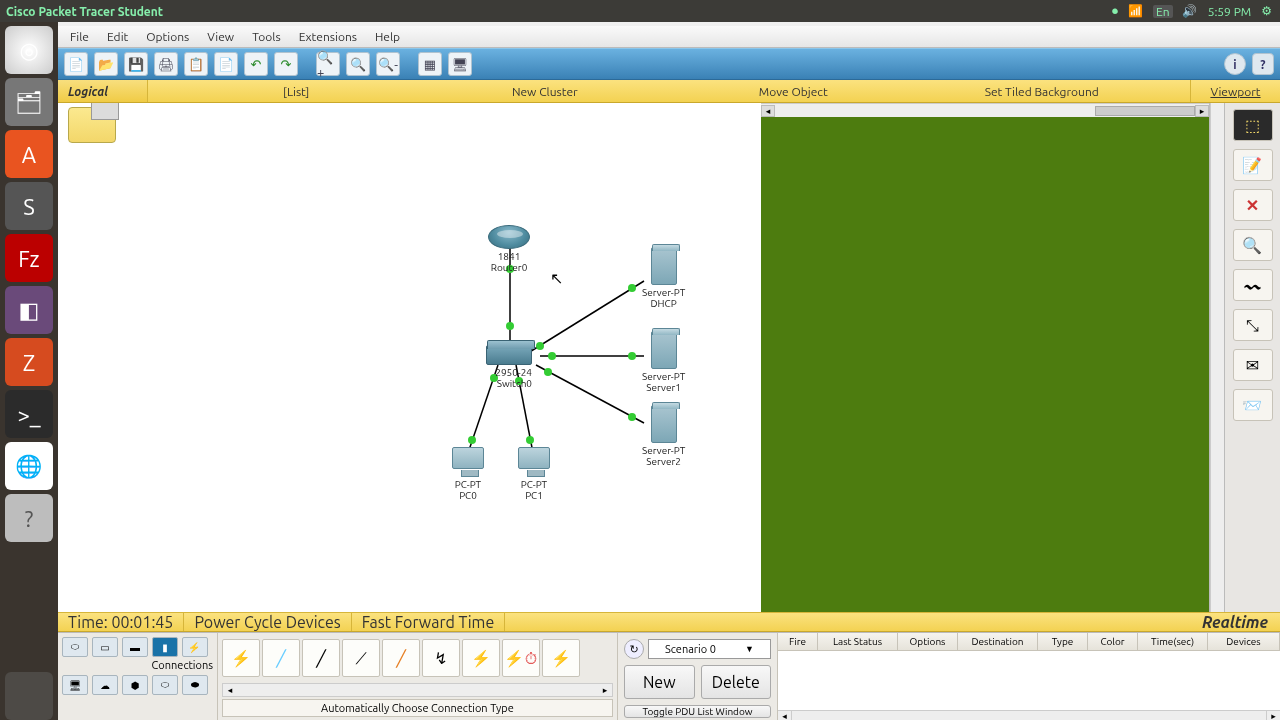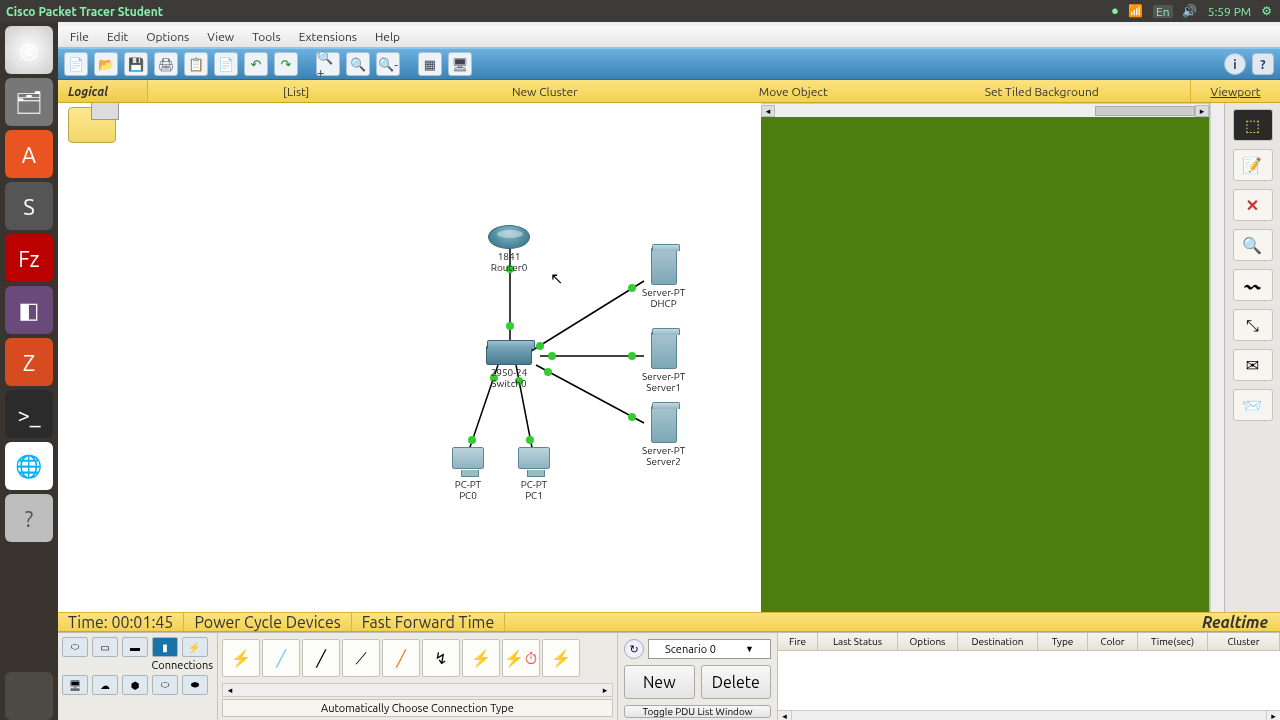--- a/index.html
+++ b/index.html
@@ -214,21 +214,21 @@
 
           <line x1="458" y1="262" x2="475" y2="350" stroke="#000" stroke-width="1.5"></line>
           <circle class="port-dot" cx="461" cy="278" r="4"></circle>
             <circle class="port-dot" cx="472" cy="337" r="4"></circle>
         </svg>
 
         <div class="device" style="left:430px; top:122px;">
           <div class="router-icon"></div>
           <div class="label"><span>1841</span><br><span>Router0</span></div>
         </div>
-        <div class="device" style="left:428px; top:242px;">
+        <div class="device" style="left:428px; top:242px;text-align:right;">
           <div class="switch-icon"></div>
           <div class="label"><span>2950-24</span><br><span>Switch0</span></div>
         </div>
         <div class="device" style="left:584px; top:144px;">
           <div class="server-icon"></div>
           <div class="label"><span>Server-PT</span><br><span>DHCP</span></div>
         </div>
         <div class="device" style="left:584px; top:228px;">
           <div class="server-icon"></div>
           <div class="label"><span>Server-PT</span><br><span>Server1</span></div>
@@ -335,21 +335,21 @@
 
     <div class="pdu-table">
       <div class="hdr">
         <div style="width:40px">Fire</div>
         <div style="width:80px">Last Status</div>
         <div style="width:60px">Options</div>
         <div style="width:80px">Destination</div>
         <div style="width:50px">Type</div>
         <div style="width:50px">Color</div>
         <div style="width:70px">Time(sec)</div>
-        <div style="flex:1">Cluster</div>
+        <div style="flex:1">Devices</div>
       </div>
       <div class="body"></div>
       <div class="scroll">
         <div style="width:14px;border-right:1px solid #ccc;font-size:9px;text-align:center">◂</div>
         <div style="flex:1"></div>
         <div style="width:14px;border-left:1px solid #ccc;font-size:9px;text-align:center">▸</div>
       </div>
     </div>
   </div>
 

